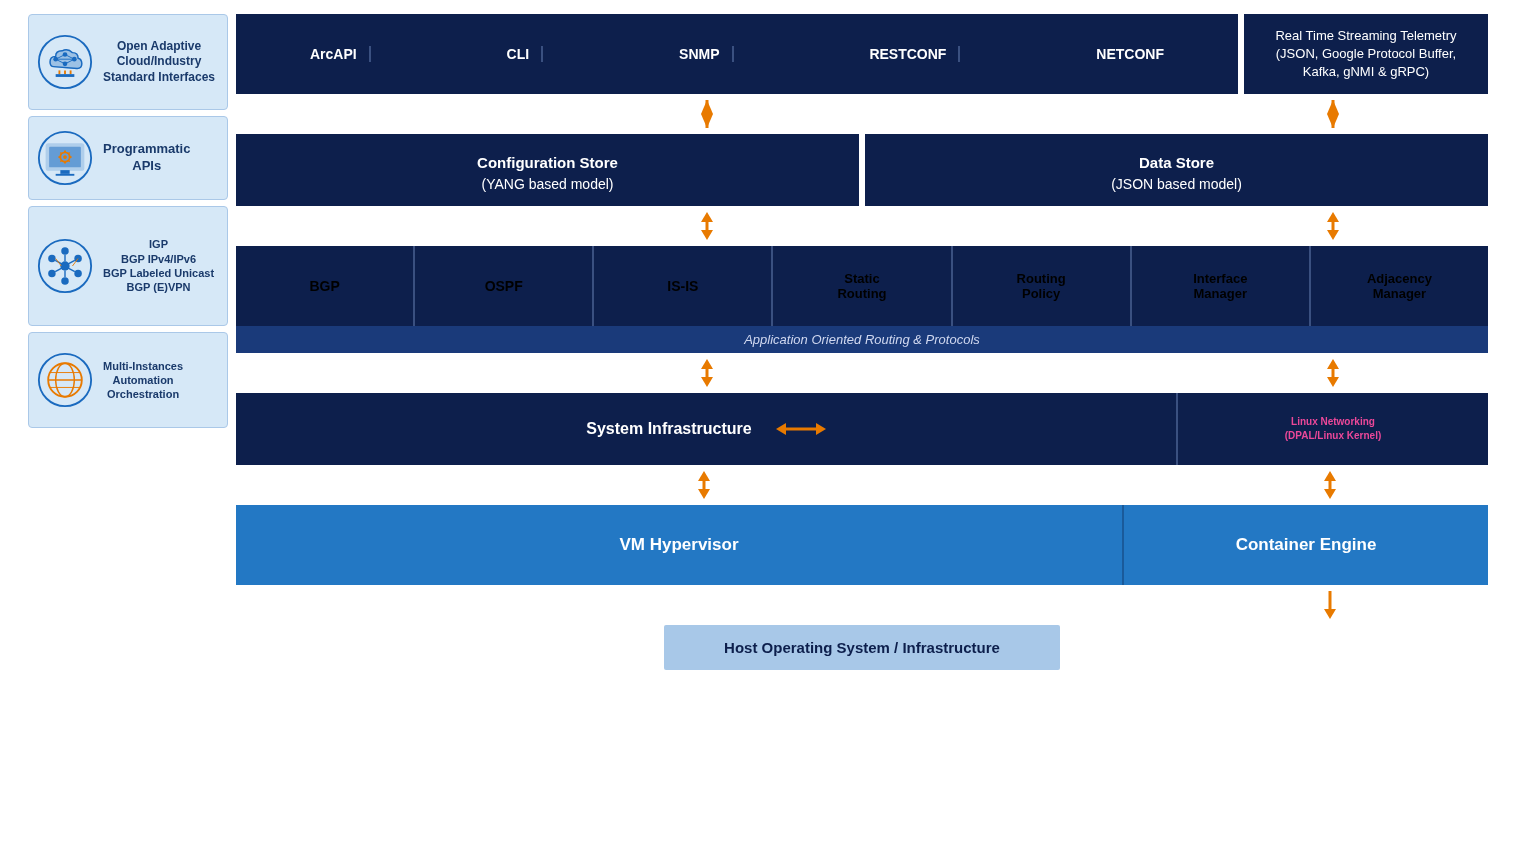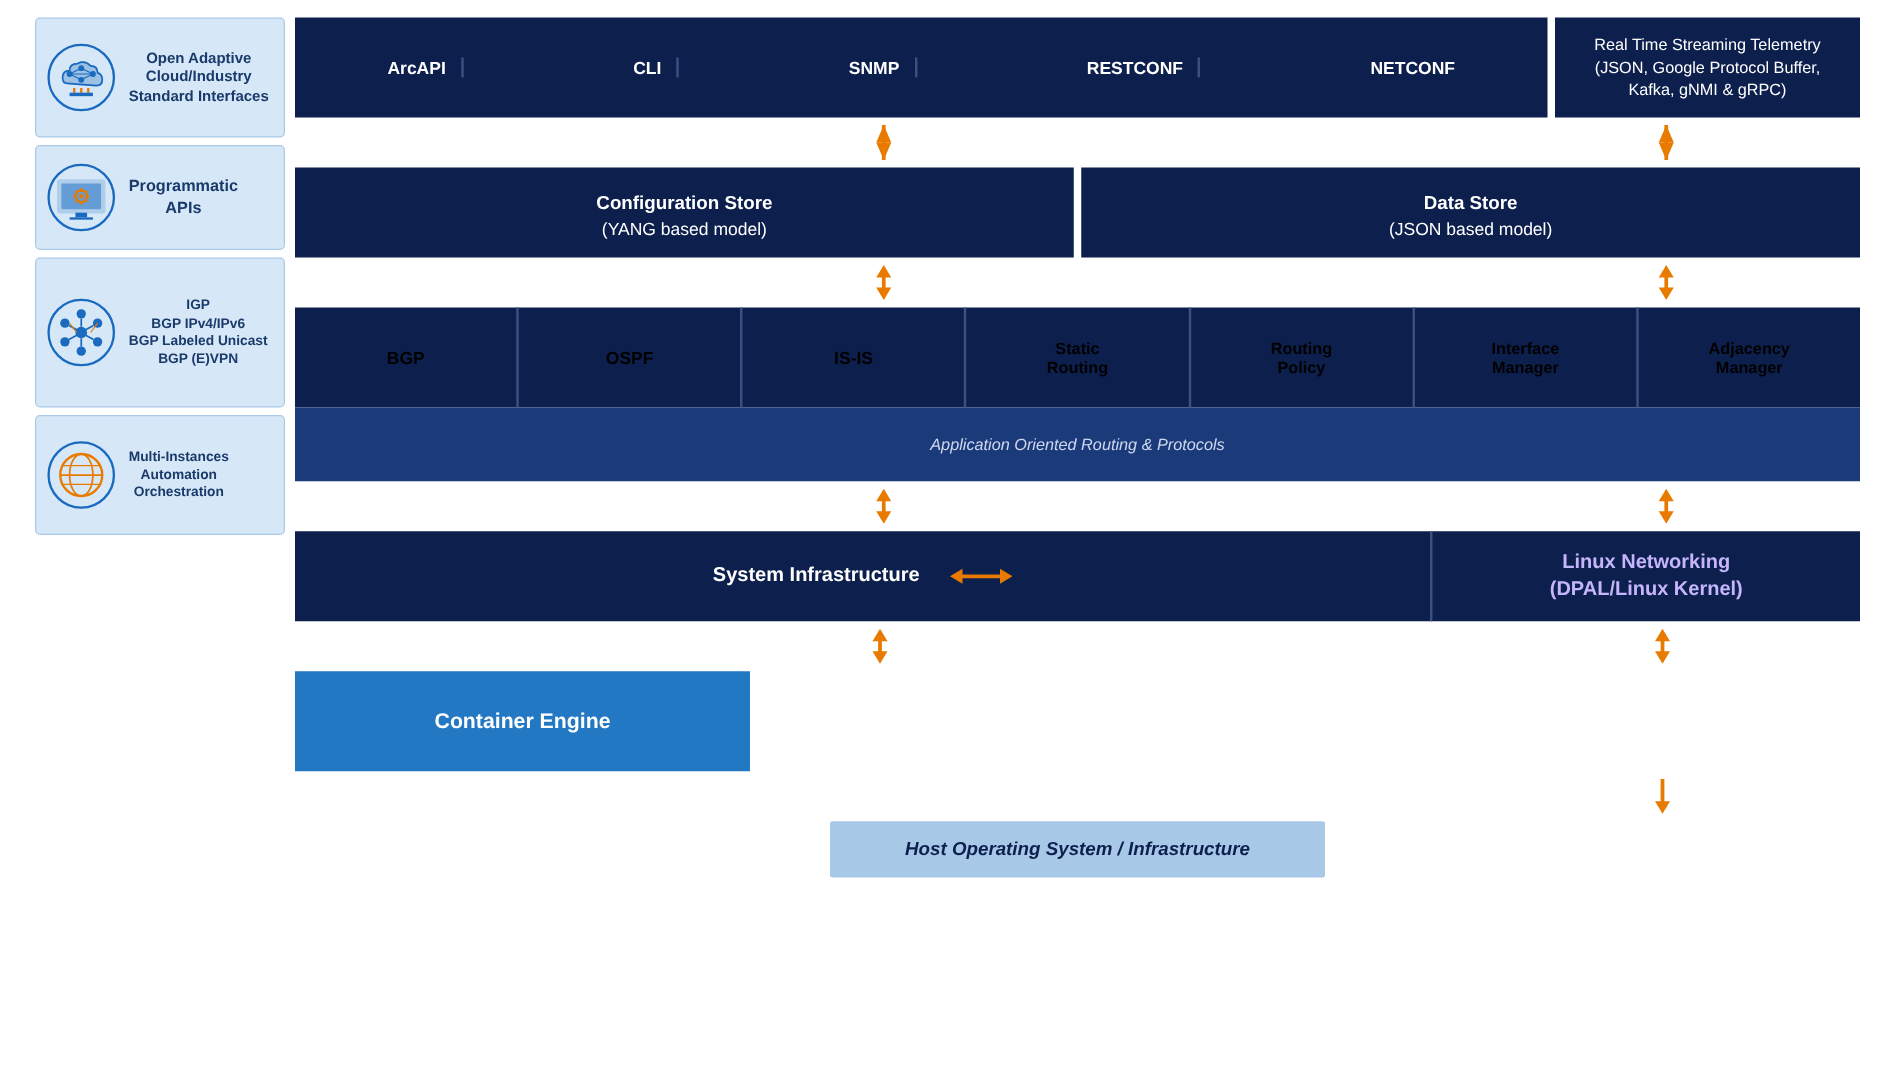--- a/index.html
+++ b/index.html
@@ -131,21 +131,21 @@
     }
     .protocol-item:last-child { border-right: none; }
     .protocol-item.small { font-size: 13px; }
 
     .routing-subtitle {
       background: #1a3a7a;
       color: #d0d8f0;
       text-align: center;
       font-size: 13px;
       font-style: italic;
-      padding: 22px;
+      padding: 6px;
     }
     .host-box {
       background: #a8c8e8;
       color: #0d1f4c;
       text-align: center;
       font-size: 15px;
       font-weight: 600;
       padding: 14px 60px;
       border-radius: 2px;
     }
@@ -347,21 +347,21 @@
       <div style="display:flex; gap:0; height:72px;">
         <div style="flex:1; background:#0d1f4c; color:#fff; display:flex; align-items:center; justify-content:center; font-size:16px; font-weight:600; gap:24px;">
           <span>System Infrastructure</span>
 
           <svg width="50" height="24" viewBox="0 0 50 24">
             <line x1="5" y1="12" x2="45" y2="12" stroke="#e87a00" stroke-width="3"></line>
             <polygon points="0,12 10,6 10,18" fill="#e87a00"></polygon>
             <polygon points="50,12 40,6 40,18" fill="#e87a00"></polygon>
           </svg>
         </div>
-        <div style="width:344px; background:#0d1f4c; color:#c4b5fd; display:flex; align-items:center; justify-content:center; text-align:center; font-size:16px; font-weight:600; line-height:1.4; border-left:2px solid #3a5080;">
+        <div style="width:312px; background:#0d1f4c; color:#ec4899; display:flex; align-items:center; justify-content:center; text-align:center; font-size:10px; font-weight:600; line-height:1.4; border-left:2px solid #3a5080;">
           Linux Networking<br>(DPAL/Linux Kernel)
         </div>
       </div>
 
       <div style="display:flex; height:28px; align-items:center;">
         <div style="flex:1; display:flex; justify-content:center; align-items:center;">
           <svg width="20" height="28" viewBox="0 0 20 28">
             <line x1="10" y1="4" x2="10" y2="24" stroke="#e87a00" stroke-width="3"></line>
             <polygon points="4,18 10,28 16,18" fill="#e87a00"></polygon>
             <polygon points="4,10 10,0 16,10" fill="#e87a00"></polygon>
@@ -370,36 +370,39 @@
         <div style="width:316px; display:flex; justify-content:center; align-items:center;">
           <svg width="20" height="28" viewBox="0 0 20 28">
             <line x1="10" y1="4" x2="10" y2="24" stroke="#e87a00" stroke-width="3"></line>
             <polygon points="4,18 10,28 16,18" fill="#e87a00"></polygon>
             <polygon points="4,10 10,0 16,10" fill="#e87a00"></polygon>
           </svg>
         </div>
       </div>
 
       <div style="display:flex; gap:0; height:80px;">
+        <div style="flex:1; background:#2378c4; color:#fff; display:flex; align-items:center; justify-content:center; font-size:17px; font-weight:600; border-right:2px solid #1a5a9a;">
+          <span>VM Hypervisor</span>
+        </div>
         <div style="width:364px; background:#2378c4; color:#fff; display:flex; align-items:center; justify-content:center; font-size:17px; font-weight:600;">
           <span>Container Engine</span>
         </div>
       </div>
 
       <div style="display:flex; height:28px; align-items:center;">
         <div style="flex:1; display:flex; justify-content:center; align-items:center;"></div>
         <div style="width:316px; display:flex; justify-content:center; align-items:center;">
           <svg width="20" height="28" viewBox="0 0 20 28">
             <line x1="10" y1="0" x2="10" y2="24" stroke="#e87a00" stroke-width="3"></line>
             <polygon points="4,18 10,28 16,18" fill="#e87a00"></polygon>
           </svg>
         </div>
       </div>
 
-      <div style="display:flex; justify-content:center;font-style:italic;">
+      <div style="display:flex; justify-content:center;">
         <div class="host-box">
           <span>Host Operating System / Infrastructure</span>
         </div>
       </div>
 
     </div>
   </div>
 </div>
 
 </body></html>

